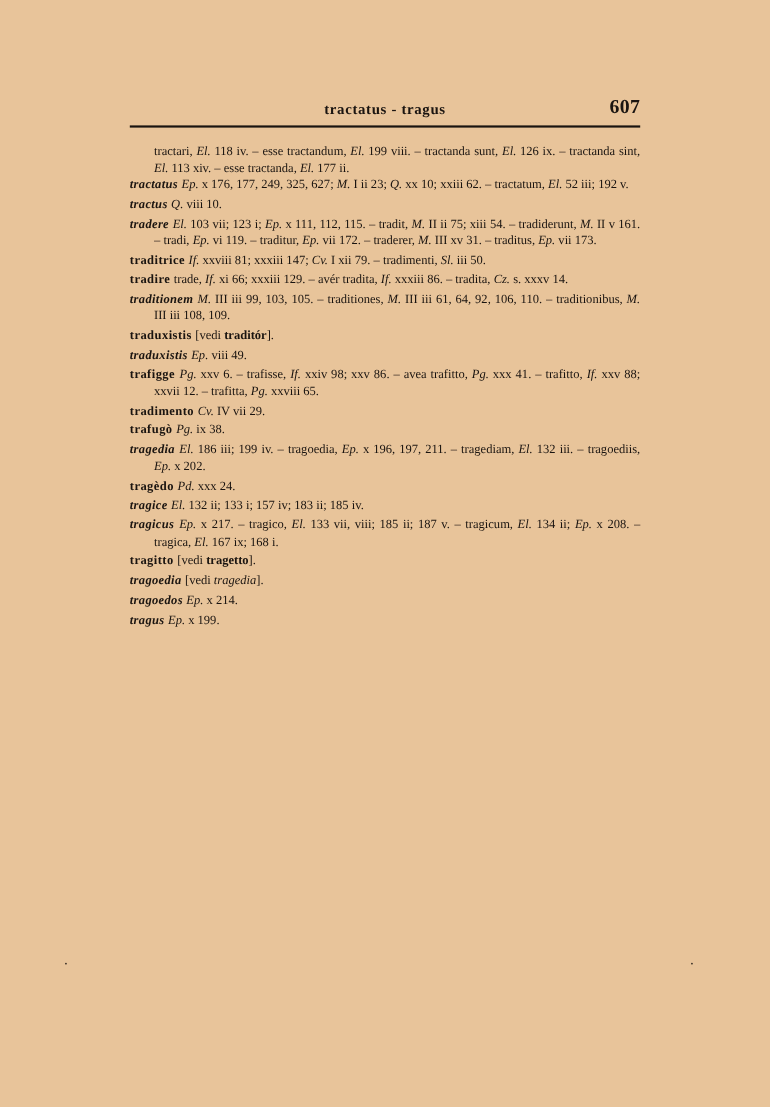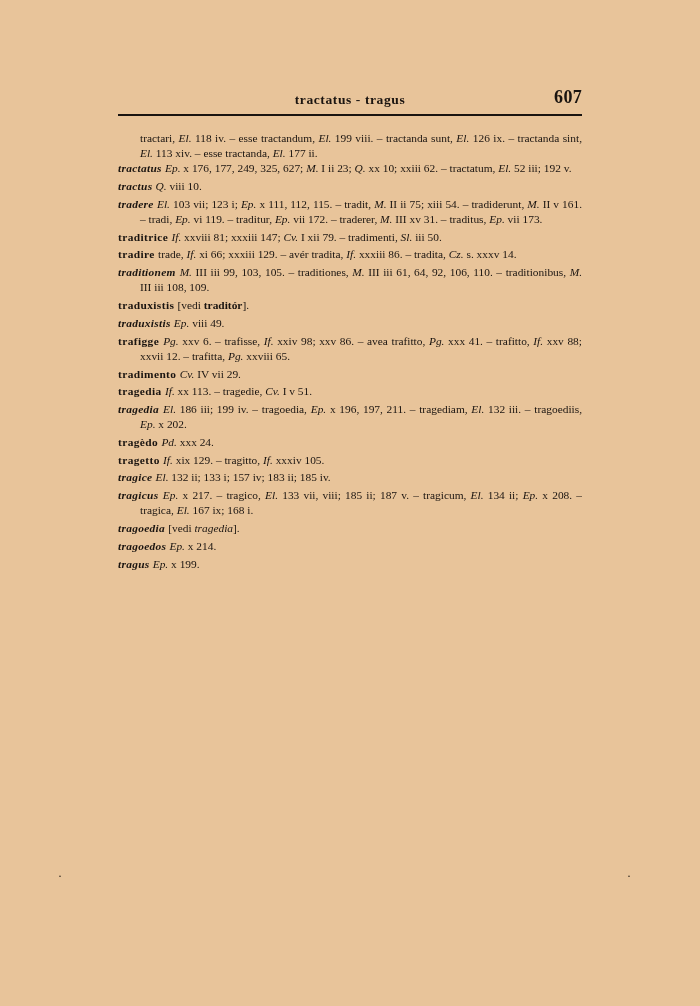--- a/index.html
+++ b/index.html
@@ -109,26 +109,26 @@
       <p class="entry"><span class="hw-bi">tractatus </span><span><i>Ep.</i> x 176, 177, 249, 325, 627; <i>M.</i> I ii 23; <i>Q.</i> xx 10; xxiii 62. – tractatum, <i>El.</i> 52 iii; 192 v.</span></p>
       <p class="entry"><span class="hw-bi">tractus </span><span><i>Q.</i> viii 10.</span></p>
       <p class="entry"><span class="hw-bi">tradere </span><span><i>El.</i> 103 vii; 123 i; <i>Ep.</i> x 111, 112, 115. – tradit, <i>M.</i> II ii 75; xiii 54. – tradiderunt, <i>M.</i> II v 161. – tradi, <i>Ep.</i> vi 119. – traditur, <i>Ep.</i> vii 172. – traderer, <i>M.</i> III xv 31. – traditus, <i>Ep.</i> vii 173.</span></p>
       <p class="entry"><span class="hw-bold">traditrice </span><span><i>If.</i> xxviii 81; xxxiii 147; <i>Cv.</i> I xii 79. – tradimenti, <i>Sl.</i> iii 50.</span></p>
       <p class="entry"><span class="hw-bold">tradire </span><span>trade, <i>If.</i> xi 66; xxxiii 129. – avér tradita, <i>If.</i> xxxiii 86. – tradita, <i>Cz.</i> s. xxxv 14.</span></p>
       <p class="entry"><span class="hw-bi">traditionem </span><span><i>M.</i> III iii 99, 103, 105. – traditiones, <i>M.</i> III iii 61, 64, 92, 106, 110. – traditionibus, <i>M.</i> III iii 108, 109.</span></p>
       <p class="entry"><span class="hw-bold">traduxistis </span><span>[vedi <b>traditór</b>].</span></p>
       <p class="entry"><span class="hw-bi">traduxistis </span><span><i>Ep.</i> viii 49.</span></p>
       <p class="entry"><span class="hw-bold">trafigge </span><span><i>Pg.</i> xxv 6. – trafisse, <i>If.</i> xxiv 98; xxv 86. – avea trafitto, <i>Pg.</i> xxx 41. – trafitto, <i>If.</i> xxv 88; xxvii 12. – trafitta, <i>Pg.</i> xxviii 65.</span></p>
       <p class="entry"><span class="hw-bold">tradimento </span><span><i>Cv.</i> IV vii 29.</span></p>
-      <p class="entry"><span class="hw-bold">tragedia </span><span><i>If.</i> xx 113. – tragedie, <i>Cv.</i> I v 51.</span></p>
+      <p class="entry"><span class="hw-bold">trafugò </span><span><i>Pg.</i> ix 38.</span></p>
       <p class="entry"><span class="hw-bi">tragedia </span><span><i>El.</i> 186 iii; 199 iv. – tragoedia, <i>Ep.</i> x 196, 197, 211. – tragediam, <i>El.</i> 132 iii. – tragoediis, <i>Ep.</i> x 202.</span></p>
       <p class="entry"><span class="hw-bold">tragèdo </span><span><i>Pd.</i> xxx 24.</span></p>
-      <p class="entry"><span class="hw-bold">tragetto </span><span><i>If.</i> xix 129. – tragitto, <i>If.</i> xxxiv 105.</span></p>
       <p class="entry"><span class="hw-bi">tragice </span><span><i>El.</i> 132 ii; 133 i; 157 iv; 183 ii; 185 iv.</span></p>
       <p class="entry"><span class="hw-bi">tragicus </span><span><i>Ep.</i> x 217. – tragico, <i>El.</i> 133 vii, viii; 185 ii; 187 v. – tragicum, <i>El.</i> 134 ii; <i>Ep.</i> x 208. – tragica, <i>El.</i> 167 ix; 168 i.</span></p>
+      <p class="entry"><span class="hw-bold">tragitto </span><span>[vedi <b>tragetto</b>].</span></p>
       <p class="entry"><span class="hw-bi">tragoedia </span><span>[vedi <i>tragedia</i>].</span></p>
       <p class="entry"><span class="hw-bi">tragoedos </span><span><i>Ep.</i> x 214.</span></p>
       <p class="entry"><span class="hw-bi">tragus </span><span><i>Ep.</i> x 199.</span></p>
     </div>
 
   <div class="dot-left">·</div>
   <div class="dot-right">·</div>
 
 </div>
 

